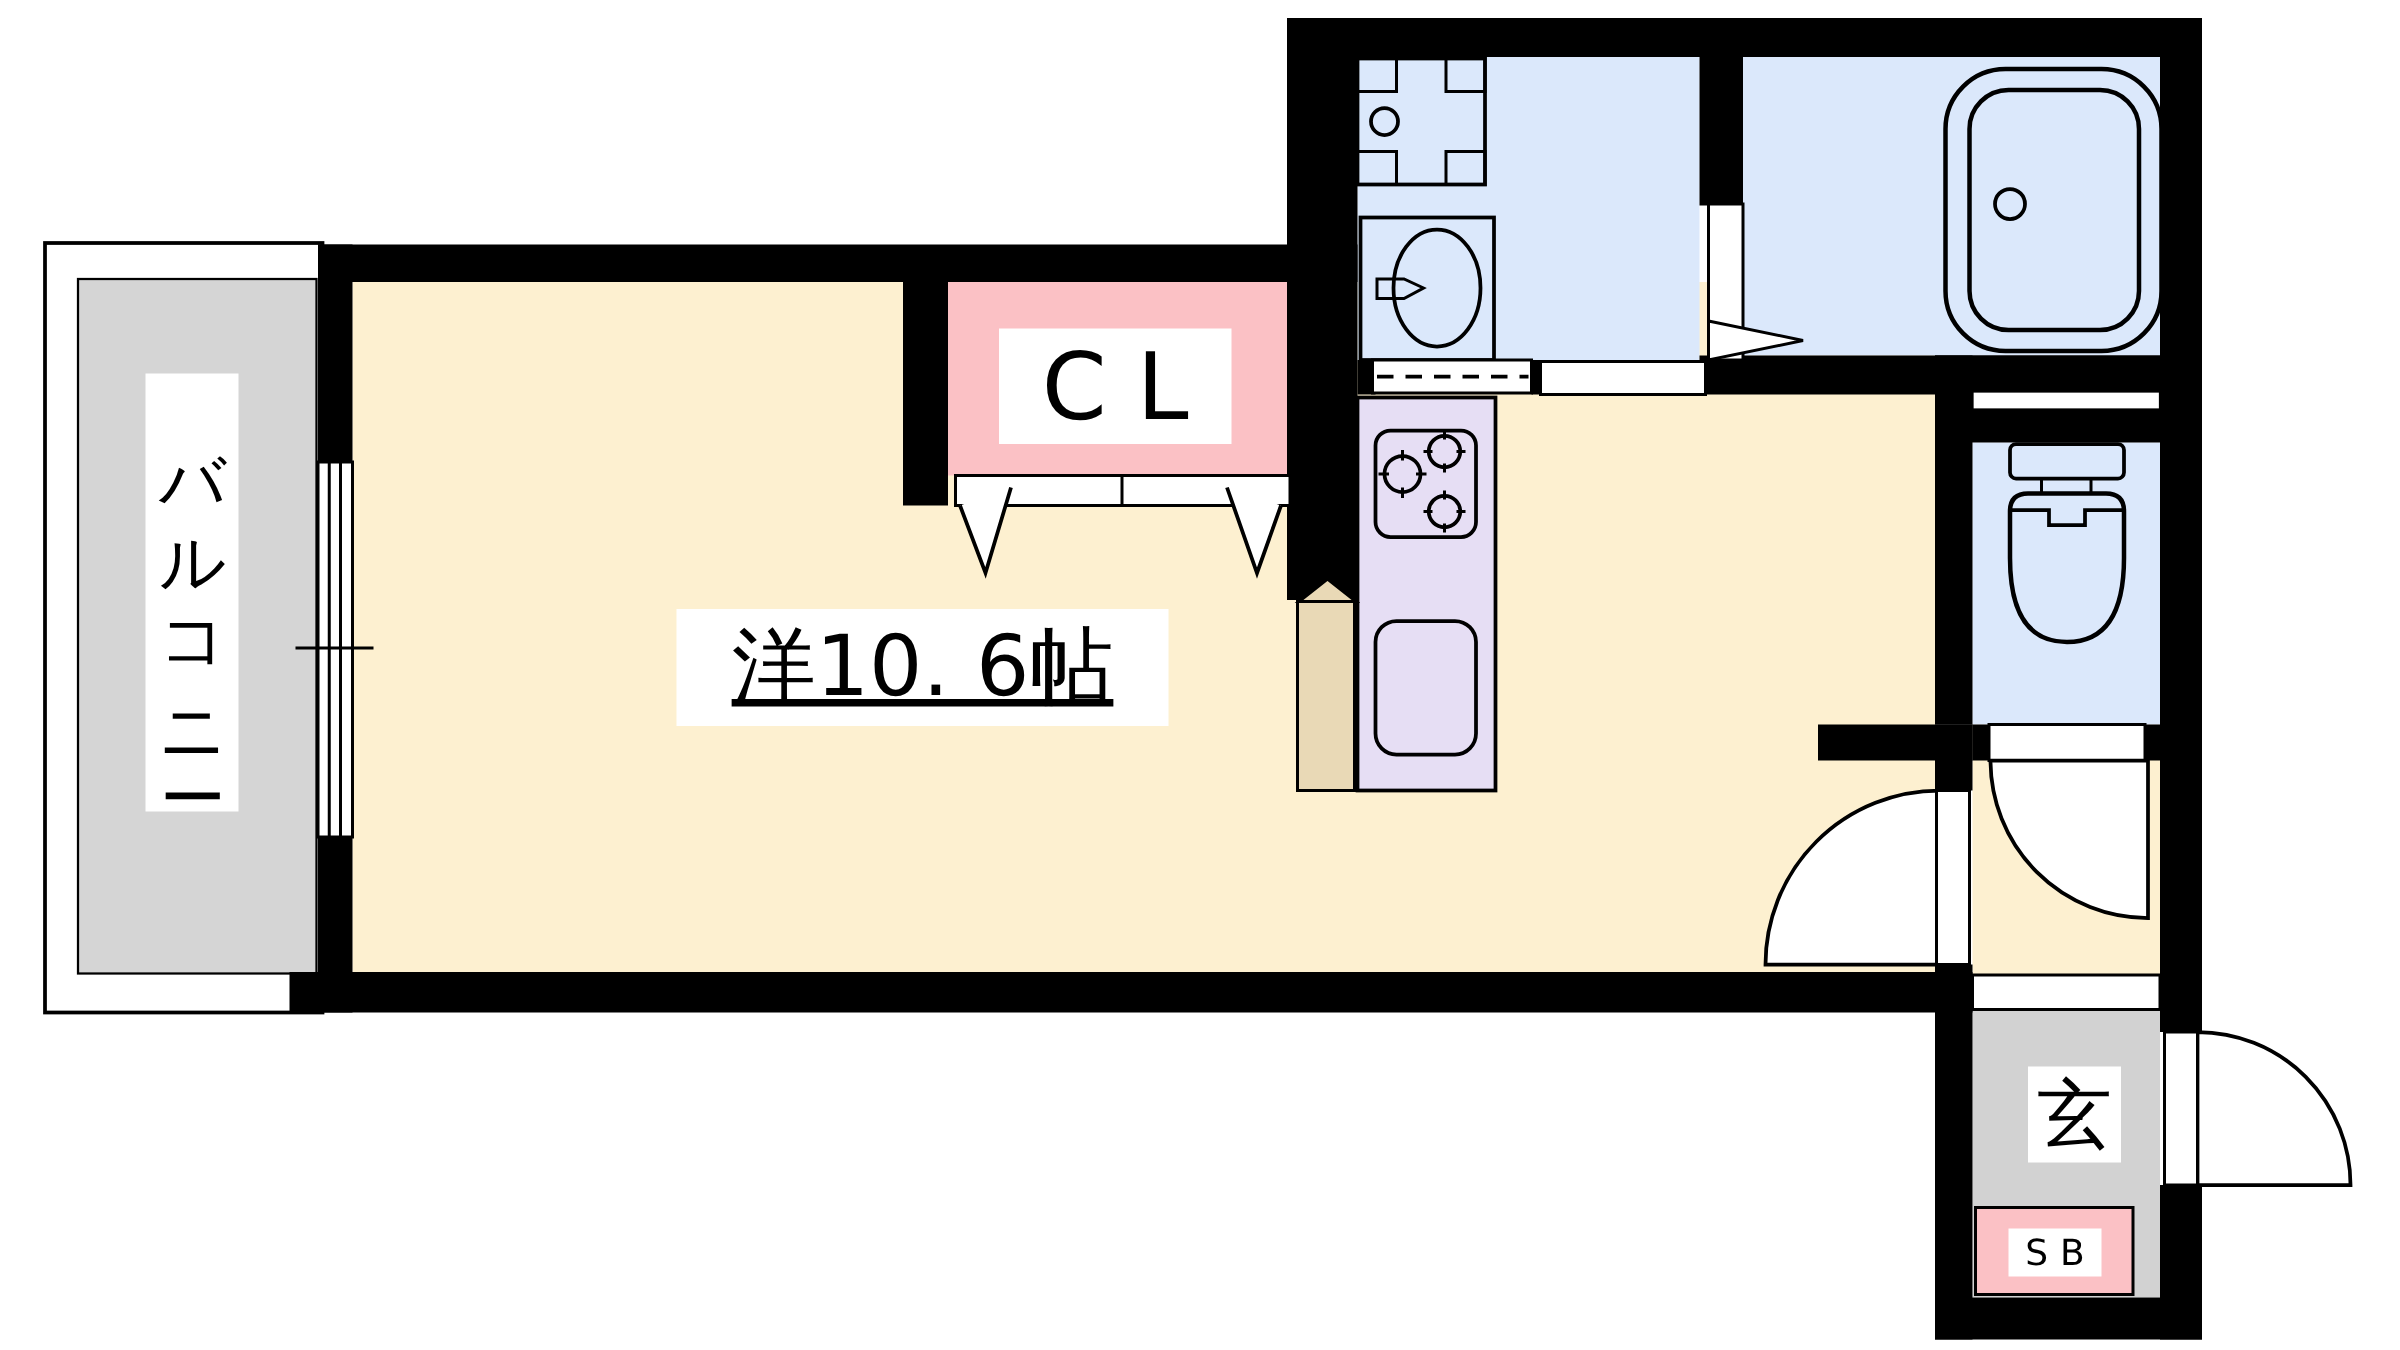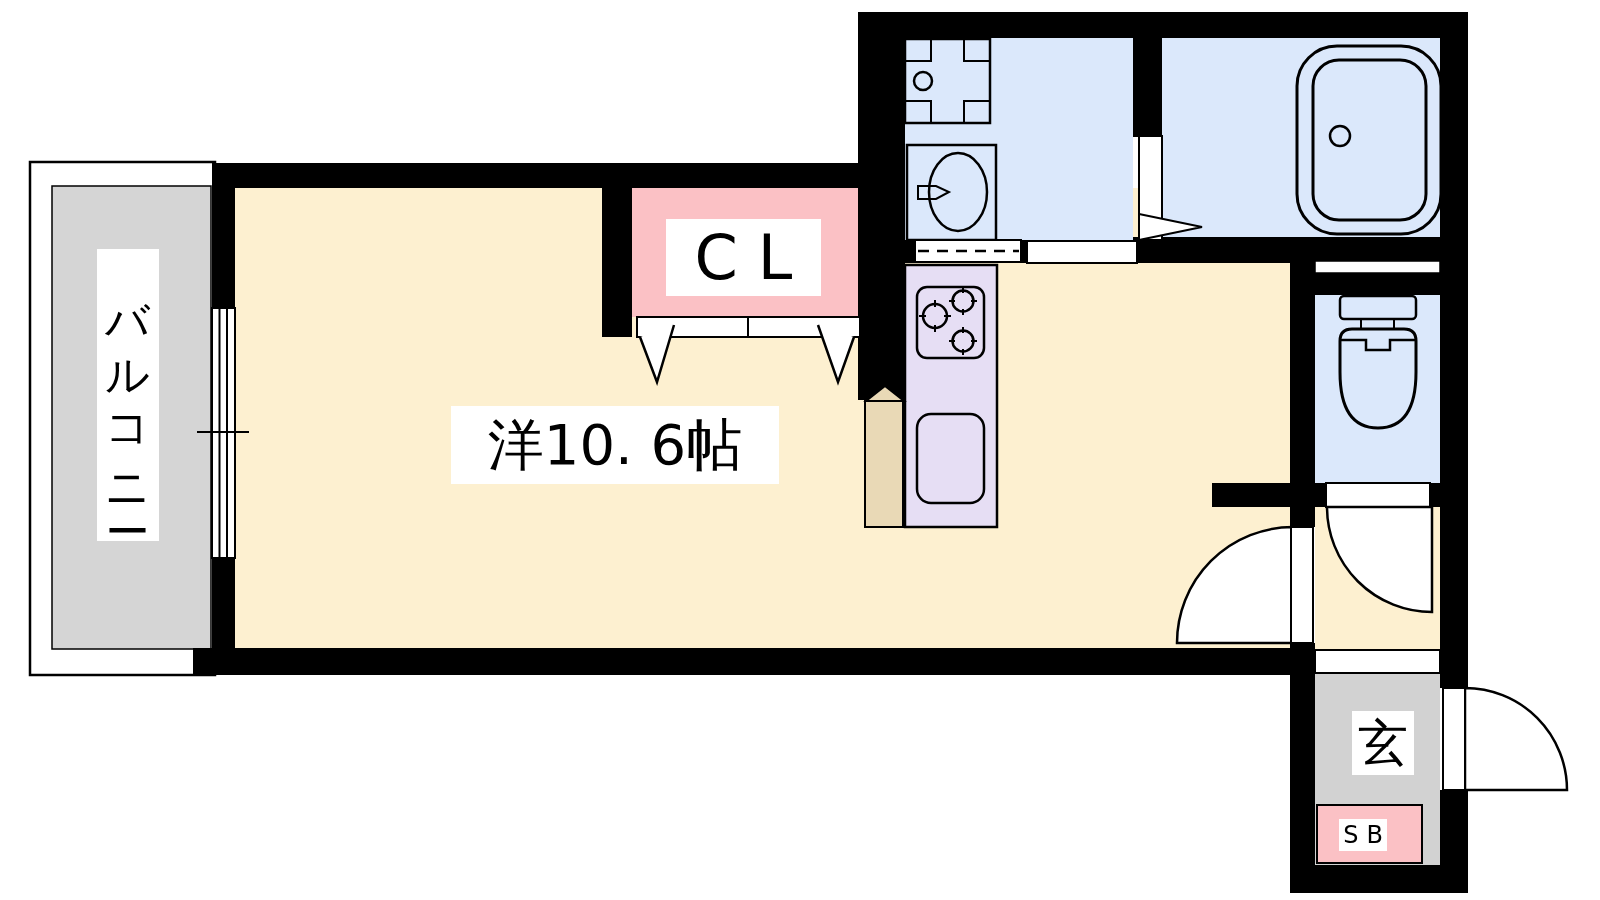--- a/index.html
+++ b/index.html
@@ -29,24 +29,24 @@
   .lbl{
     position:absolute;background:var(--label-bg);color:#000;
     display:flex;align-items:center;justify-content:center;
     font-weight:500;line-height:1;white-space:pre;
   }
   .lbl-balcony{
     left:97px;top:249px;width:62px;height:292px;
     writing-mode:vertical-rl;text-orientation:upright;
     font-size:44px;letter-spacing:9px;
   }
-  .lbl-room   {left:451px;top:406px;width:328px;height:78px;font-size:56px;}
+  .lbl-room   {left:451px;top:406px;width:328px;height:78px;font-size:56px;text-decoration:underline;}
   .lbl-cl     {left:666px;top:219px;width:155px;height:77px;font-size:62px;letter-spacing:20px;padding-left:20px;box-sizing:border-box;}
   .lbl-gen    {left:1352px;top:711px;width:62px;height:64px;font-size:50px;}
-  .lbl-sb     {left:1339px;top:819px;width:48px;height:32px;font-size:24px;letter-spacing:8px;padding-left:8px;box-sizing:border-box;}
+  .lbl-sb     {left:1339px;top:819px;width:62px;height:32px;font-size:24px;letter-spacing:8px;padding-left:8px;box-sizing:border-box;}
 </style>
 </head>
 <body>
 
 <div class="stage">
   <svg width="1600" height="900" viewBox="0 0 1600 900">
 
     <g>
       <rect class="balcony-frame" x="30" y="162" width="185" height="513"></rect>
       <rect class="balcony-floor" x="52" y="186" width="159" height="463"></rect>

